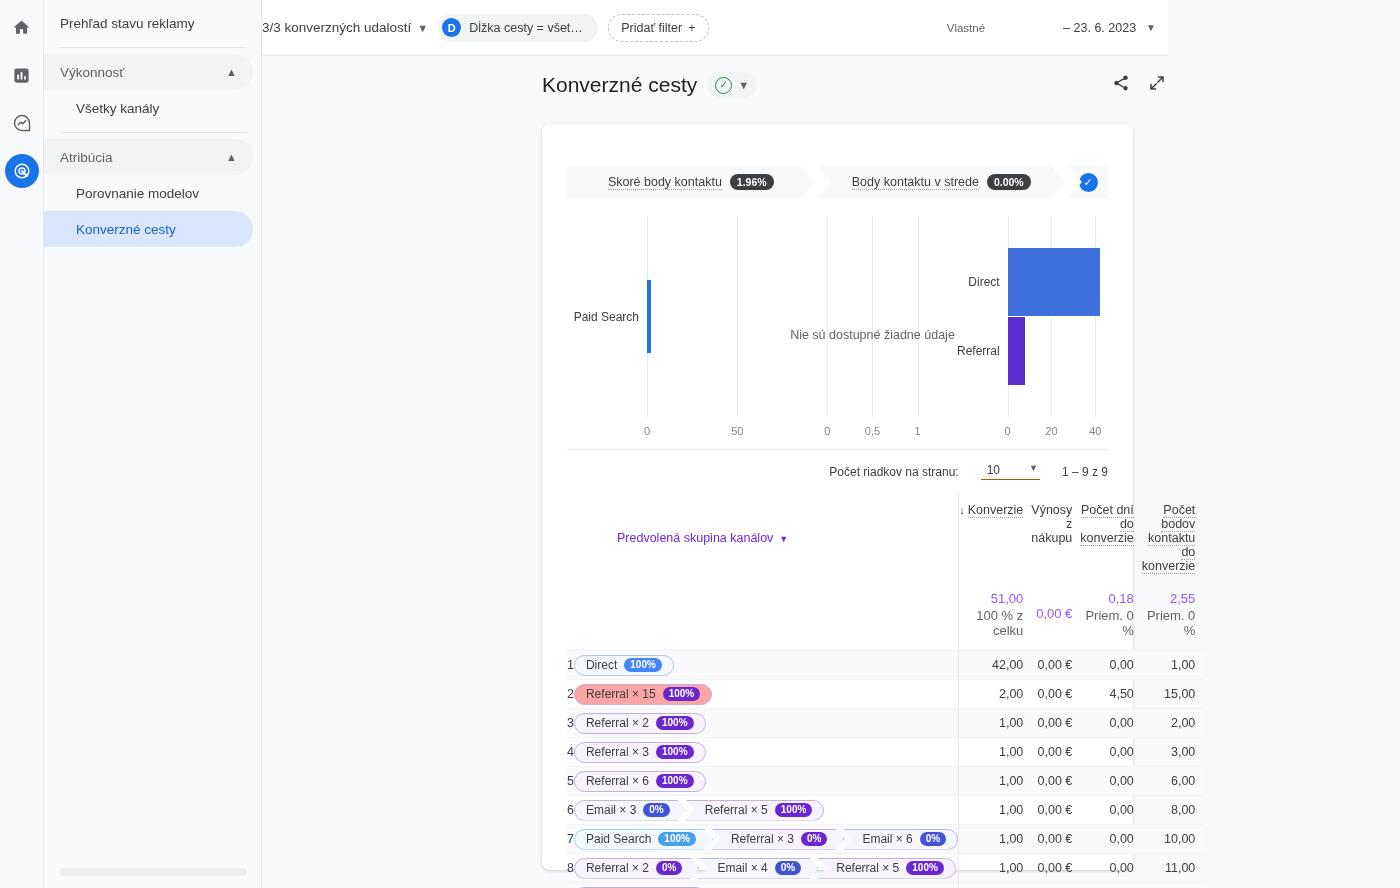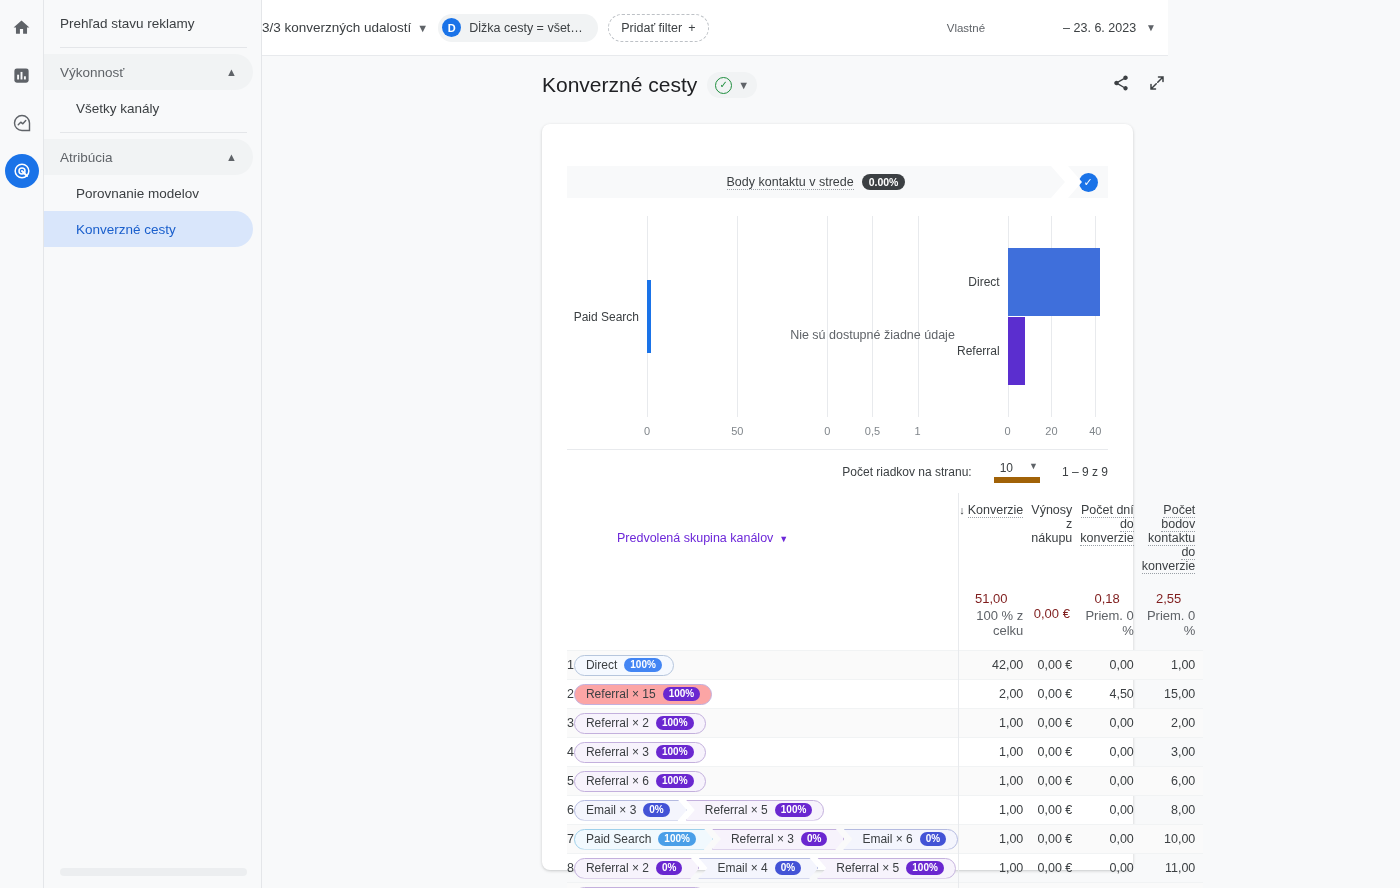--- a/index.html
+++ b/index.html
@@ -172,39 +172,39 @@
     top: 112px; font-size: 12.5px; color: #5f6368; white-space: nowrap;
   }
 
   
   .pagerow {
     display: flex; align-items: center; justify-content: flex-end;
     gap: 22px; height: 44px; font-size: 12px; color: #3c4043;
     border-top: 1px solid #e8eaed; margin-top: 8px;
   }
   .rowsel {
-    display: inline-flex; align-items: flex-start; gap: 16px;
-    border-bottom: 6px solid #a16207; padding: 0 2px 2px 6px; cursor: pointer;
+    display: inline-flex; align-items: flex-start; gap: 29px;
+    border-bottom: 1px solid #a16207; padding: 0 2px 2px 6px; cursor: pointer;
   }
   .rowsel .tri { font-size: 9px; color: #5f6368; }
 
   
   table { width: 100%; border-collapse: collapse; }
   th, td { font-weight: normal; font-size: 12.5px; color: #3c4043; }
   th.dimh {
     text-align: left; padding: 10px 0 10px 50px; color: #6d28d9;
     border-right: 1px solid #e8eaed; font-size: 12.5px;
   }
   th.dimh .tri { font-size: 9px; margin-left: 6px; }
   th.m { text-align: right; padding: 10px 8px 10px 0; vertical-align: top; cursor: pointer; }
   th.m .u { border-bottom: 1px dotted #9aa0a6; }
   .arrow { color: #3c4043; font-size: 11px; margin-right: 3px; }
   tr.totals td { padding: 8px 8px 12px 0; text-align: right; }
   tr.totals td.dim { border-right: 1px solid #e8eaed; }
-  tr.totals .big { font-size: 13px; color: #7f1d1d; text-align: center; }
+  tr.totals .big { font-size: 13px; color: #8b5cf6; }
   tr.totals .sub { font-size: 13px; color: #5f6368; margin-top: 2px; }
   tbody tr.datarow { border-top: 1px solid #f1f3f4; height: 29px; }
   tbody tr.datarow:nth-child(odd) { background: #fafafa; }
   td.idx { width: 44px; text-align: center; color: #3c4043; font-size: 12.5px; }
   td.path { padding: 3px 0; border-right: 1px solid #e8eaed; }
   td.num { text-align: right; padding-right: 8px; }
 
   
   .pathwrap { display: inline-flex; align-items: stretch; }
   .pchip {
@@ -327,20 +327,24 @@
               <path d="M14 4h6v6M20 4l-7 7M10 20H4v-6M4 20l7-7"></path>
             </svg>
         </span>
       </div>
     </div>
 
     <div class="card">
 
 
       <div class="funnel">
+        <div class="seg">
+          <span class="lbl">Skoré body kontaktu</span>
+          <span class="pct">1.96%</span>
+        </div>
         <div class="seg">
           <span class="lbl">Body kontaktu v strede</span>
           <span class="pct">0.00%</span>
         </div>
         <div class="seg-end">
           <span class="ok">✓</span>
         </div>
       </div>
 
       <div class="charts">

